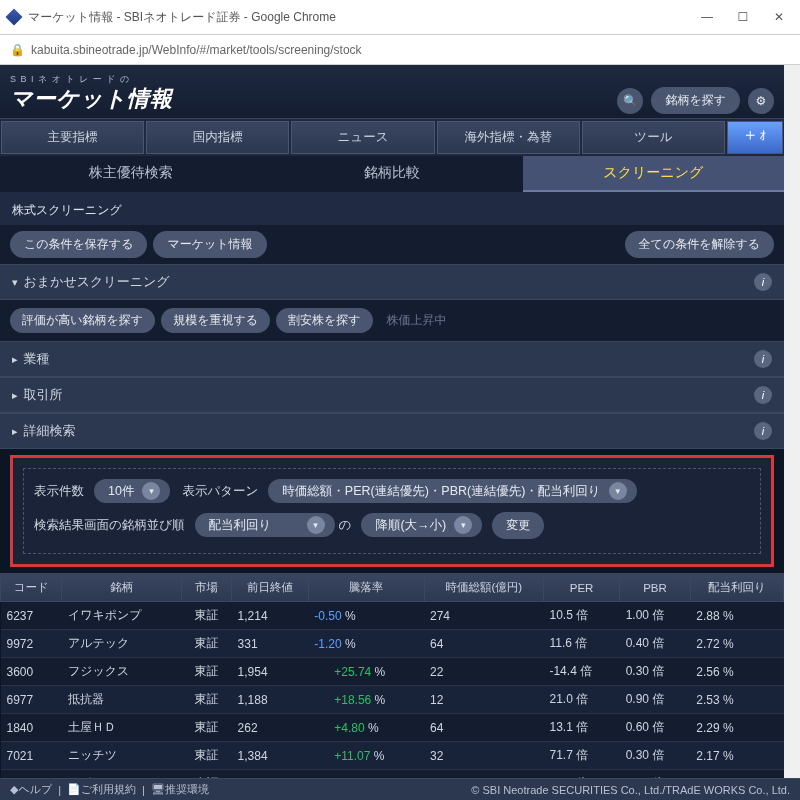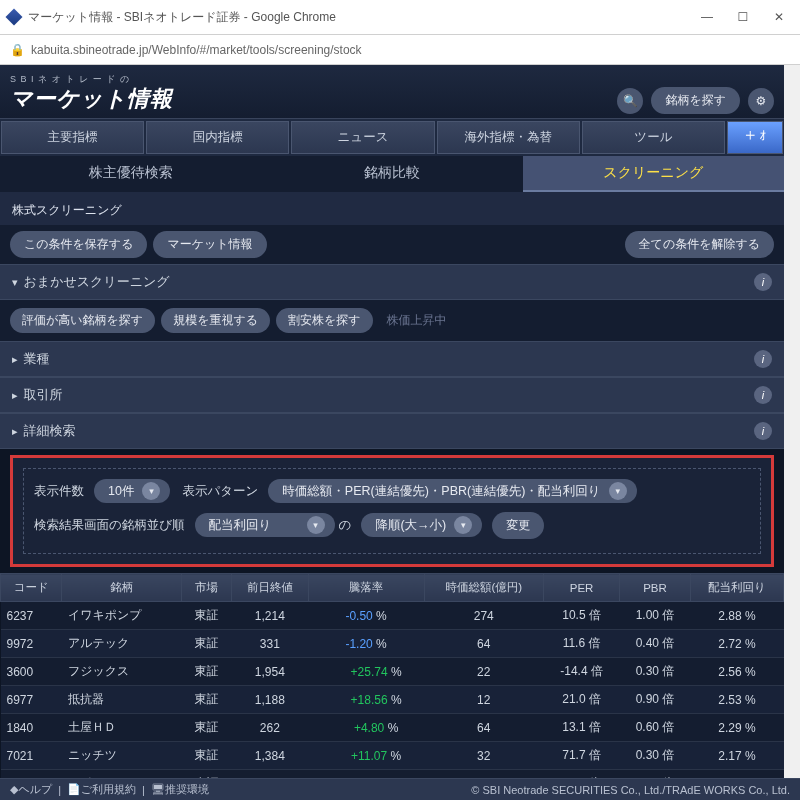--- a/index.html
+++ b/index.html
@@ -206,21 +206,21 @@
     border: 1px solid #3b4760;
     font-size: 11.5px;
   }
   table.data td {
     padding: 5px 6px;
     border-bottom: 1px solid #2a3448;
     color: #cfd6e0;
   }
   table.data tr:nth-child(even) td { background: #182238; }
   table.data tr:nth-child(odd) td { background: #141d30; }
-  .num { text-align: center; }
+  .num { text-align: left; }
   .blue { color: #5aa0ff; }
   .pink { color: #22c55e; margin-left: 20px; }
   .footer {
     position: absolute;
     left: 0; right: 0; bottom: 0;
     height: 22px;
     background: #2c3750;
     color: #b8c0d0;
     display:flex;
     align-items:center;

